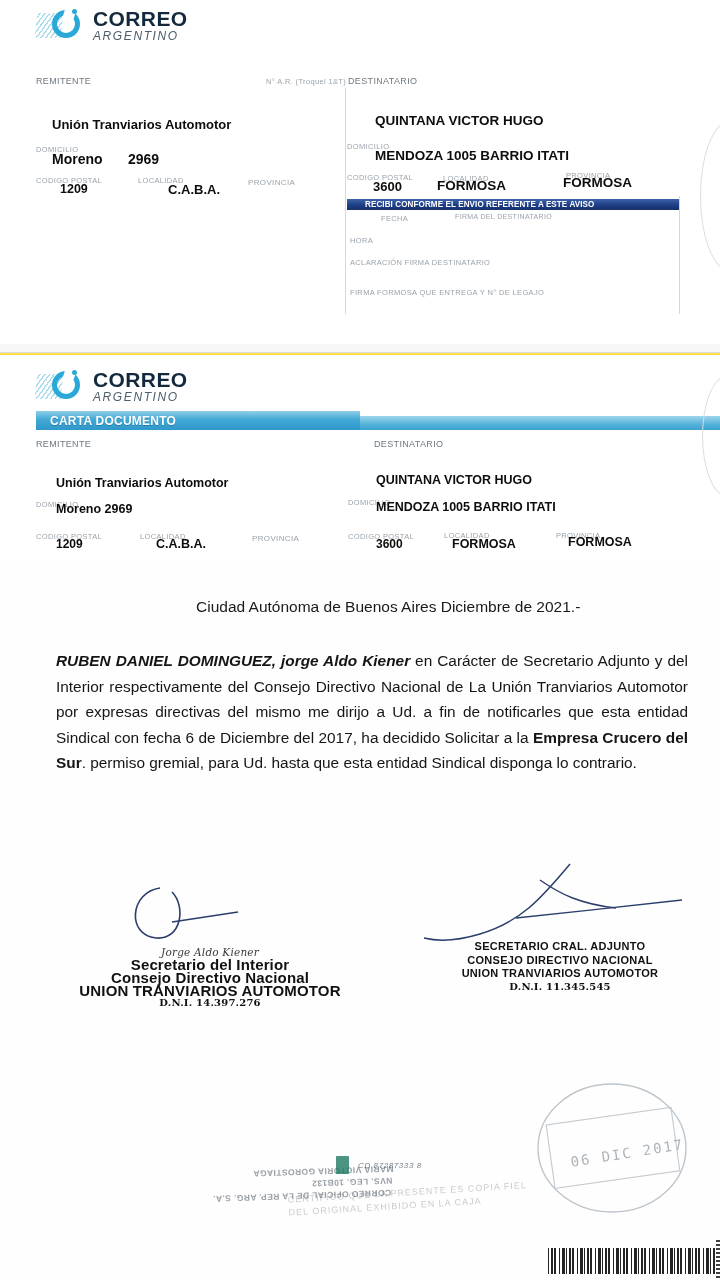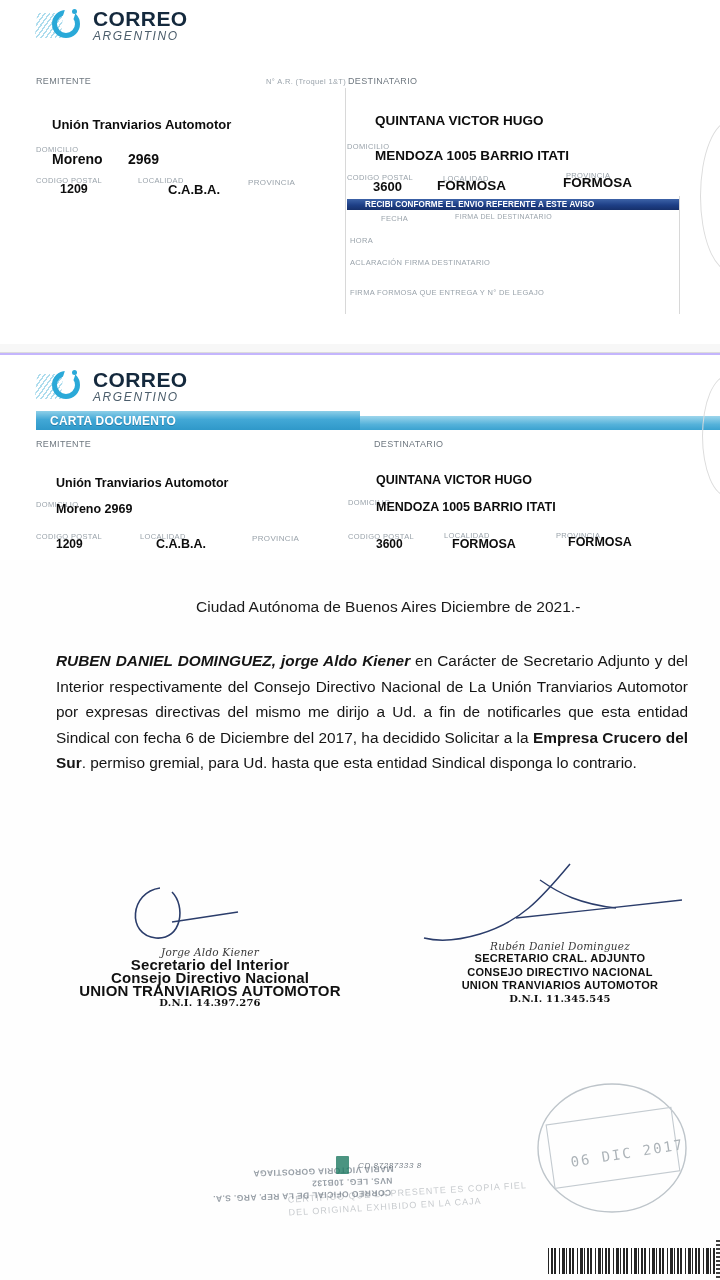--- a/index.html
+++ b/index.html
@@ -3,21 +3,21 @@
 <meta charset="utf-8">
 <style>
   html,body{margin:0;padding:0;}
   body{
     width:720px;height:1280px;
     background:#ffffff;
     font-family:"Liberation Sans", sans-serif;
     overflow:hidden;
     position:relative;
   }
-  .page{position:relative;width:720px;height:992px;background:#c4b5fd;}
+  .page{position:relative;width:720px;height:992px;background:#fde047;}
 
   
   .scan-form{position:absolute;left:0;width:720px;background:#ffffff;}
   .form-a{top:0;height:352px;}
   .form-b{top:355px;height:205px;}
   .letter{position:absolute;left:0;top:560px;width:720px;height:720px;background:#fefefe;}
 
   .edge-line{position:absolute;left:0;width:720px;height:1px;background:#c9c9c9;}
 
   
@@ -229,21 +229,20 @@
 
   <div class="sig-block" style="left:60px;top:946px;width:300px;">
     <div class="sig-name">Jorge Aldo Kiener</div>
     <div class="sig-line">Secretario del Interior</div>
     <div class="sig-line">Consejo Directivo Nacional</div>
     <div class="sig-line">UNION TRANVIARIOS AUTOMOTOR</div>
     <div class="sig-dni">D.N.I. 14.397.276</div>
   </div>
 
   <div class="sig-block sig-right" style="left:400px;top:940px;width:320px;">
-    <div class="sig-name">Rubén Daniel Dominguez</div>
     <div class="sig-line">SECRETARIO CRAL. ADJUNTO</div>
     <div class="sig-line">CONSEJO DIRECTIVO NACIONAL</div>
     <div class="sig-line">UNION TRANVIARIOS AUTOMOTOR</div>
     <div class="sig-dni">D.N.I. 11.345.545</div>
   </div>
 
   <div class="stamp-round">
     <svg width="180" height="140">
       <ellipse cx="88" cy="66" rx="74" ry="64" stroke="#7e8c97" stroke-width="1.4" fill="none"></ellipse>
       <rect x="26" y="34" width="126" height="64" stroke="#8a98a3" stroke-width="1.1" fill="none" transform="rotate(-8 88 66)"></rect>

